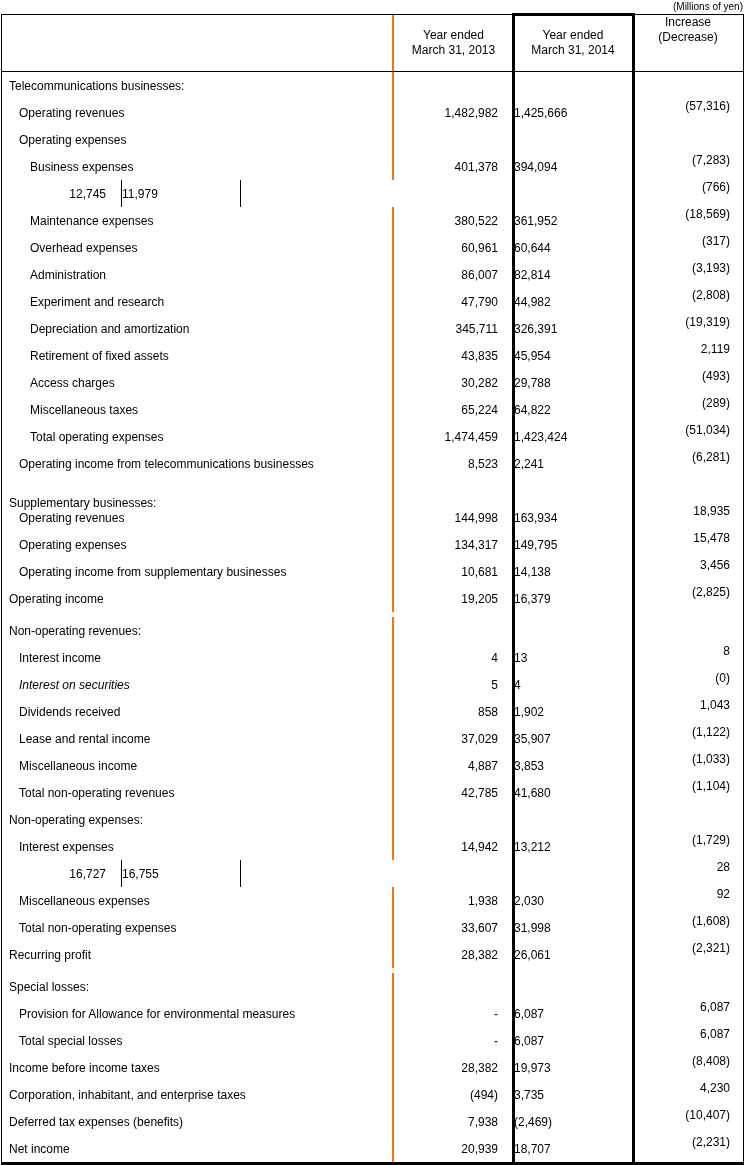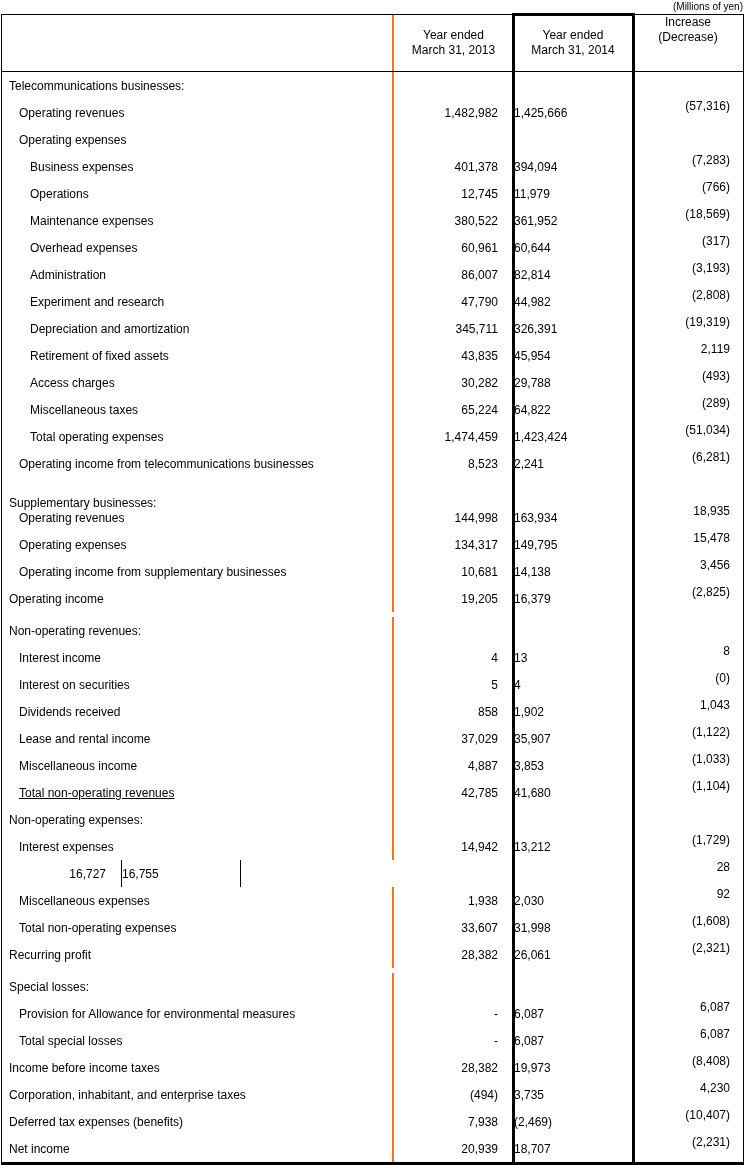--- a/index.html
+++ b/index.html
@@ -185,23 +185,20 @@
       <span class="cell-text">401,378</span>
     </div>
     <div class="c-2014">
       <span class="cell-text">394,094</span>
     </div>
     <div class="c-inc">
       <span class="cell-text">(7,283)</span>
     </div>
   </div>
       <div class="row">
-    <div class="c-label">
-      <span class="cell-text" style="padding-left: 28px;">Operations</span>
-    </div>
     <div class="c-2013">
       <span class="cell-text">12,745</span>
     </div>
     <div class="c-2014">
       <span class="cell-text">11,979</span>
     </div>
     <div class="c-inc">
       <span class="cell-text">(766)</span>
     </div>
   </div>
@@ -438,21 +435,21 @@
     </div>
     <div class="c-2014">
       <span class="cell-text">13</span>
     </div>
     <div class="c-inc">
       <span class="cell-text">8</span>
     </div>
   </div>
       <div class="row">
     <div class="c-label">
-      <span class="cell-text" style="padding-left: 17px;">Interest on securities</span>
+      <span class="cell-text" style="padding-left: 17px; font-style: italic;">Interest on securities</span>
     </div>
     <div class="c-2013">
       <span class="cell-text">5</span>
     </div>
     <div class="c-2014">
       <span class="cell-text">4</span>
     </div>
     <div class="c-inc">
       <span class="cell-text">(0)</span>
     </div>
@@ -494,21 +491,21 @@
     </div>
     <div class="c-2014">
       <span class="cell-text">3,853</span>
     </div>
     <div class="c-inc">
       <span class="cell-text">(1,033)</span>
     </div>
   </div>
       <div class="row">
     <div class="c-label">
-      <span class="cell-text" style="padding-left: 17px; text-decoration: underline;">Total non-operating revenues</span>
+      <span class="cell-text" style="padding-left: 17px;">Total non-operating revenues</span>
     </div>
     <div class="c-2013">
       <span class="cell-text">42,785</span>
     </div>
     <div class="c-2014">
       <span class="cell-text">41,680</span>
     </div>
     <div class="c-inc">
       <span class="cell-text">(1,104)</span>
     </div>

